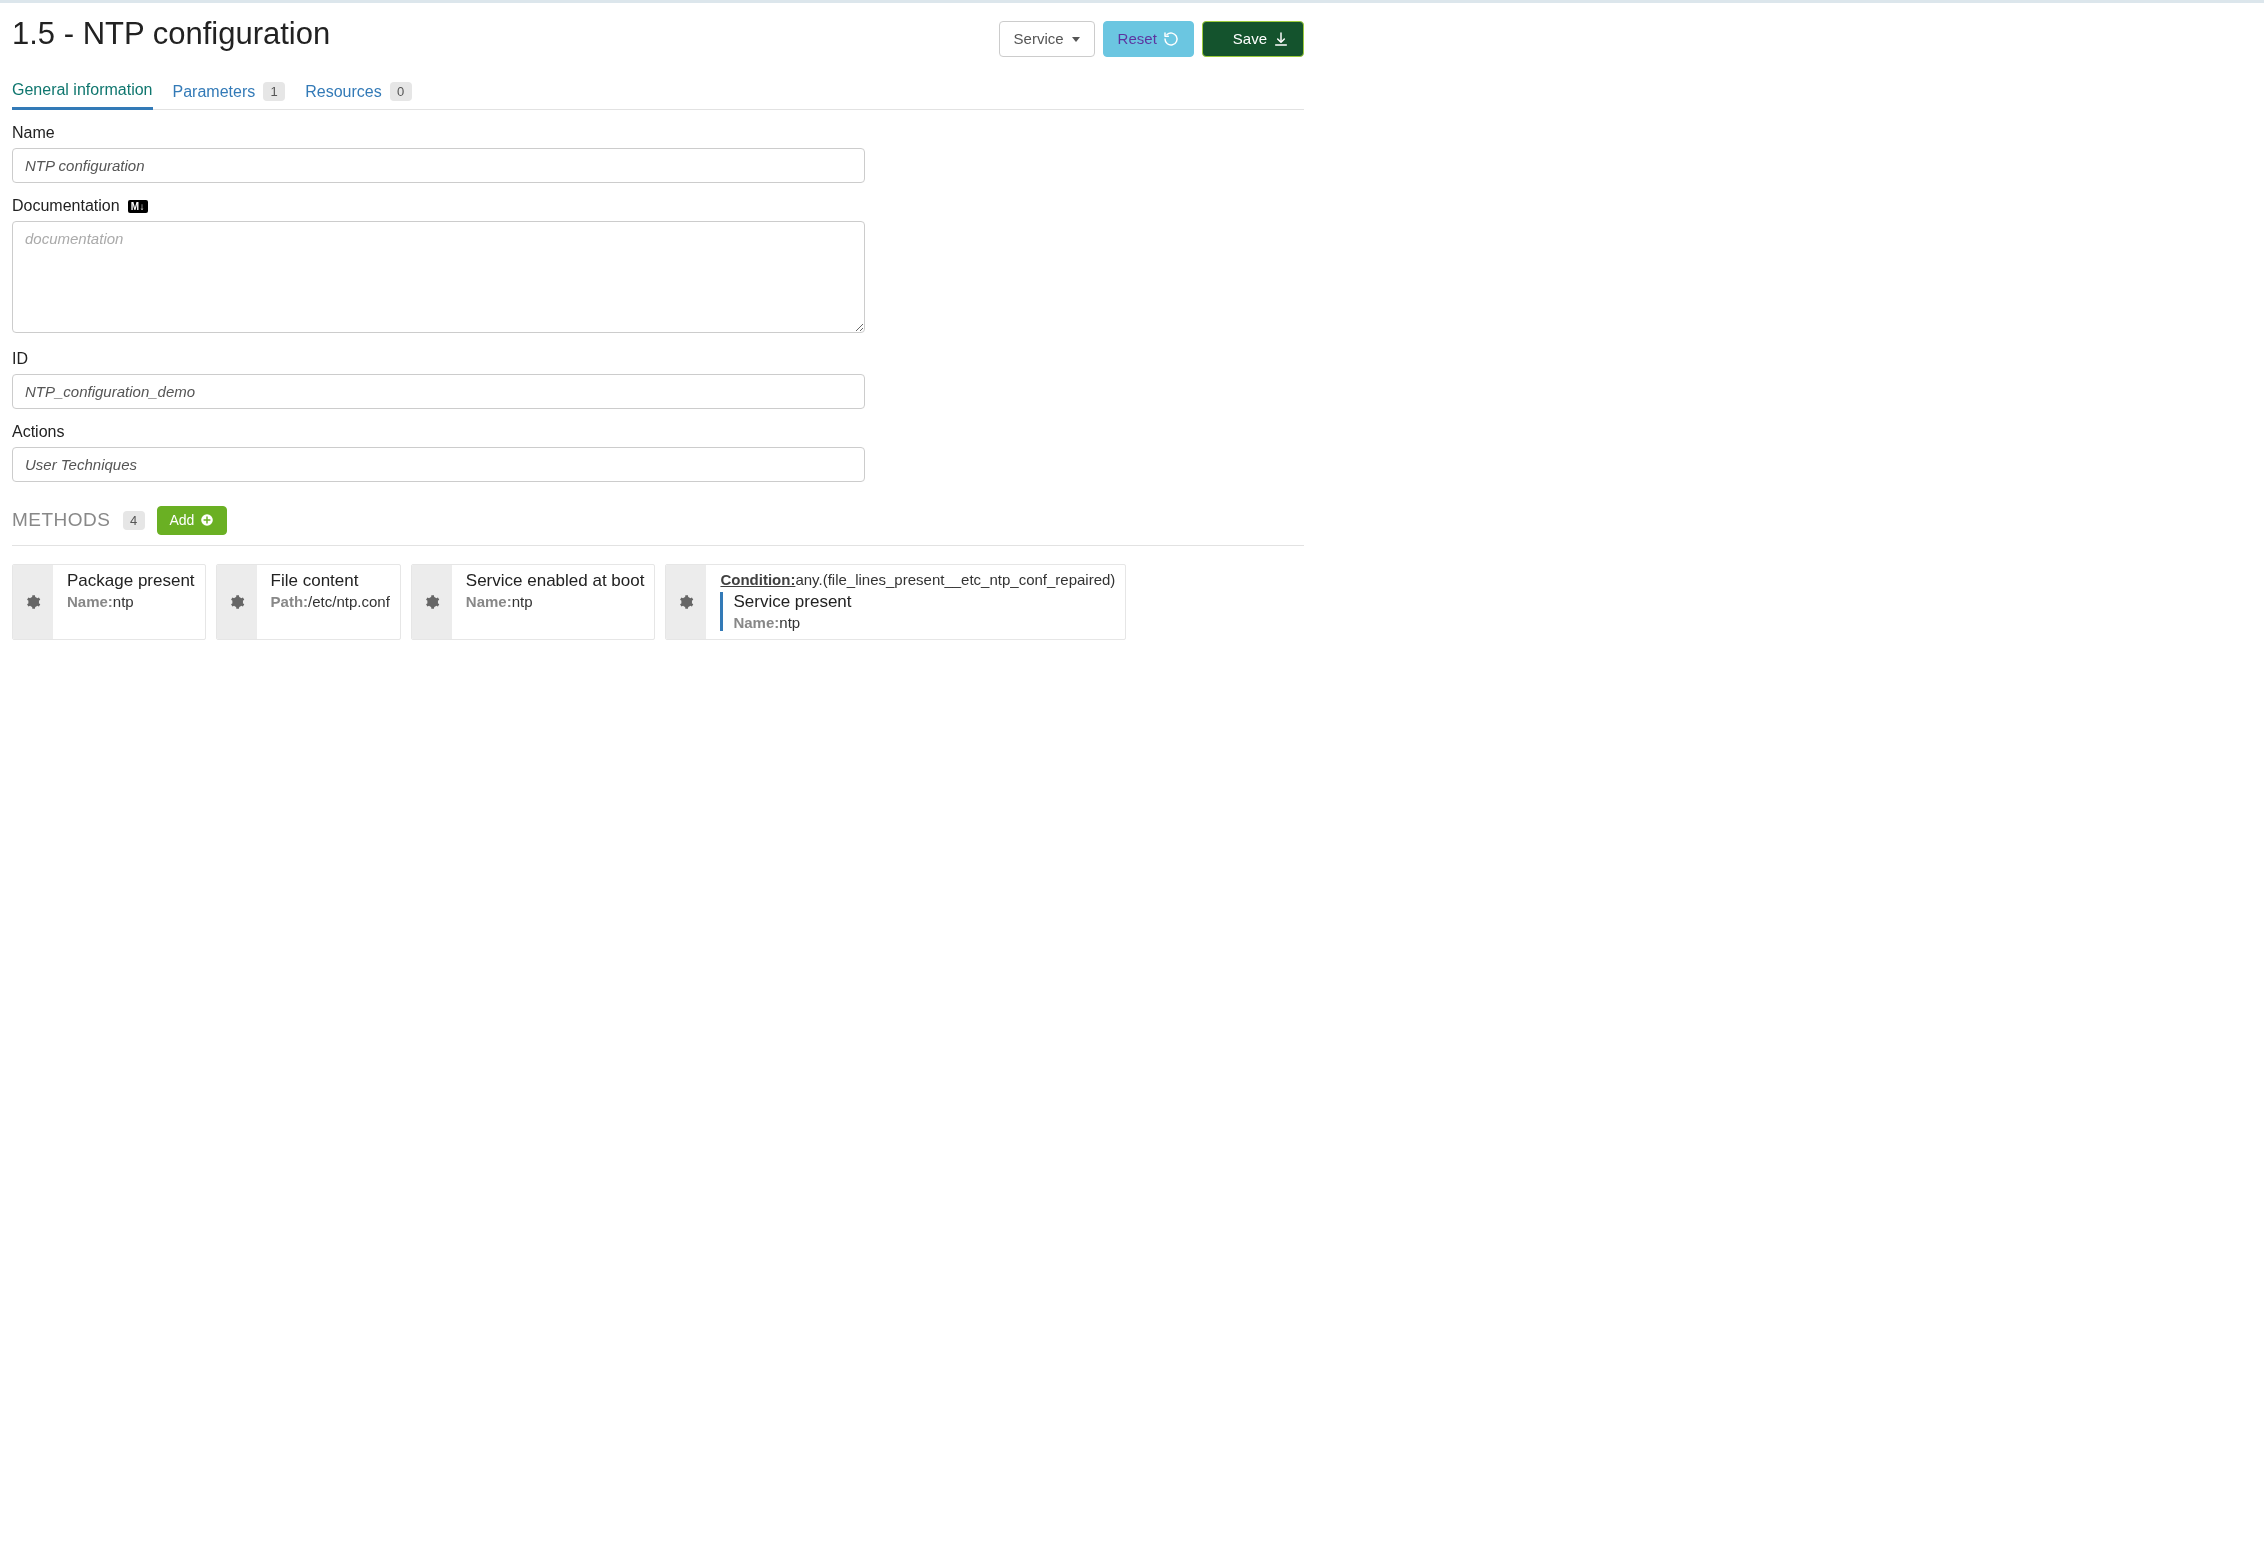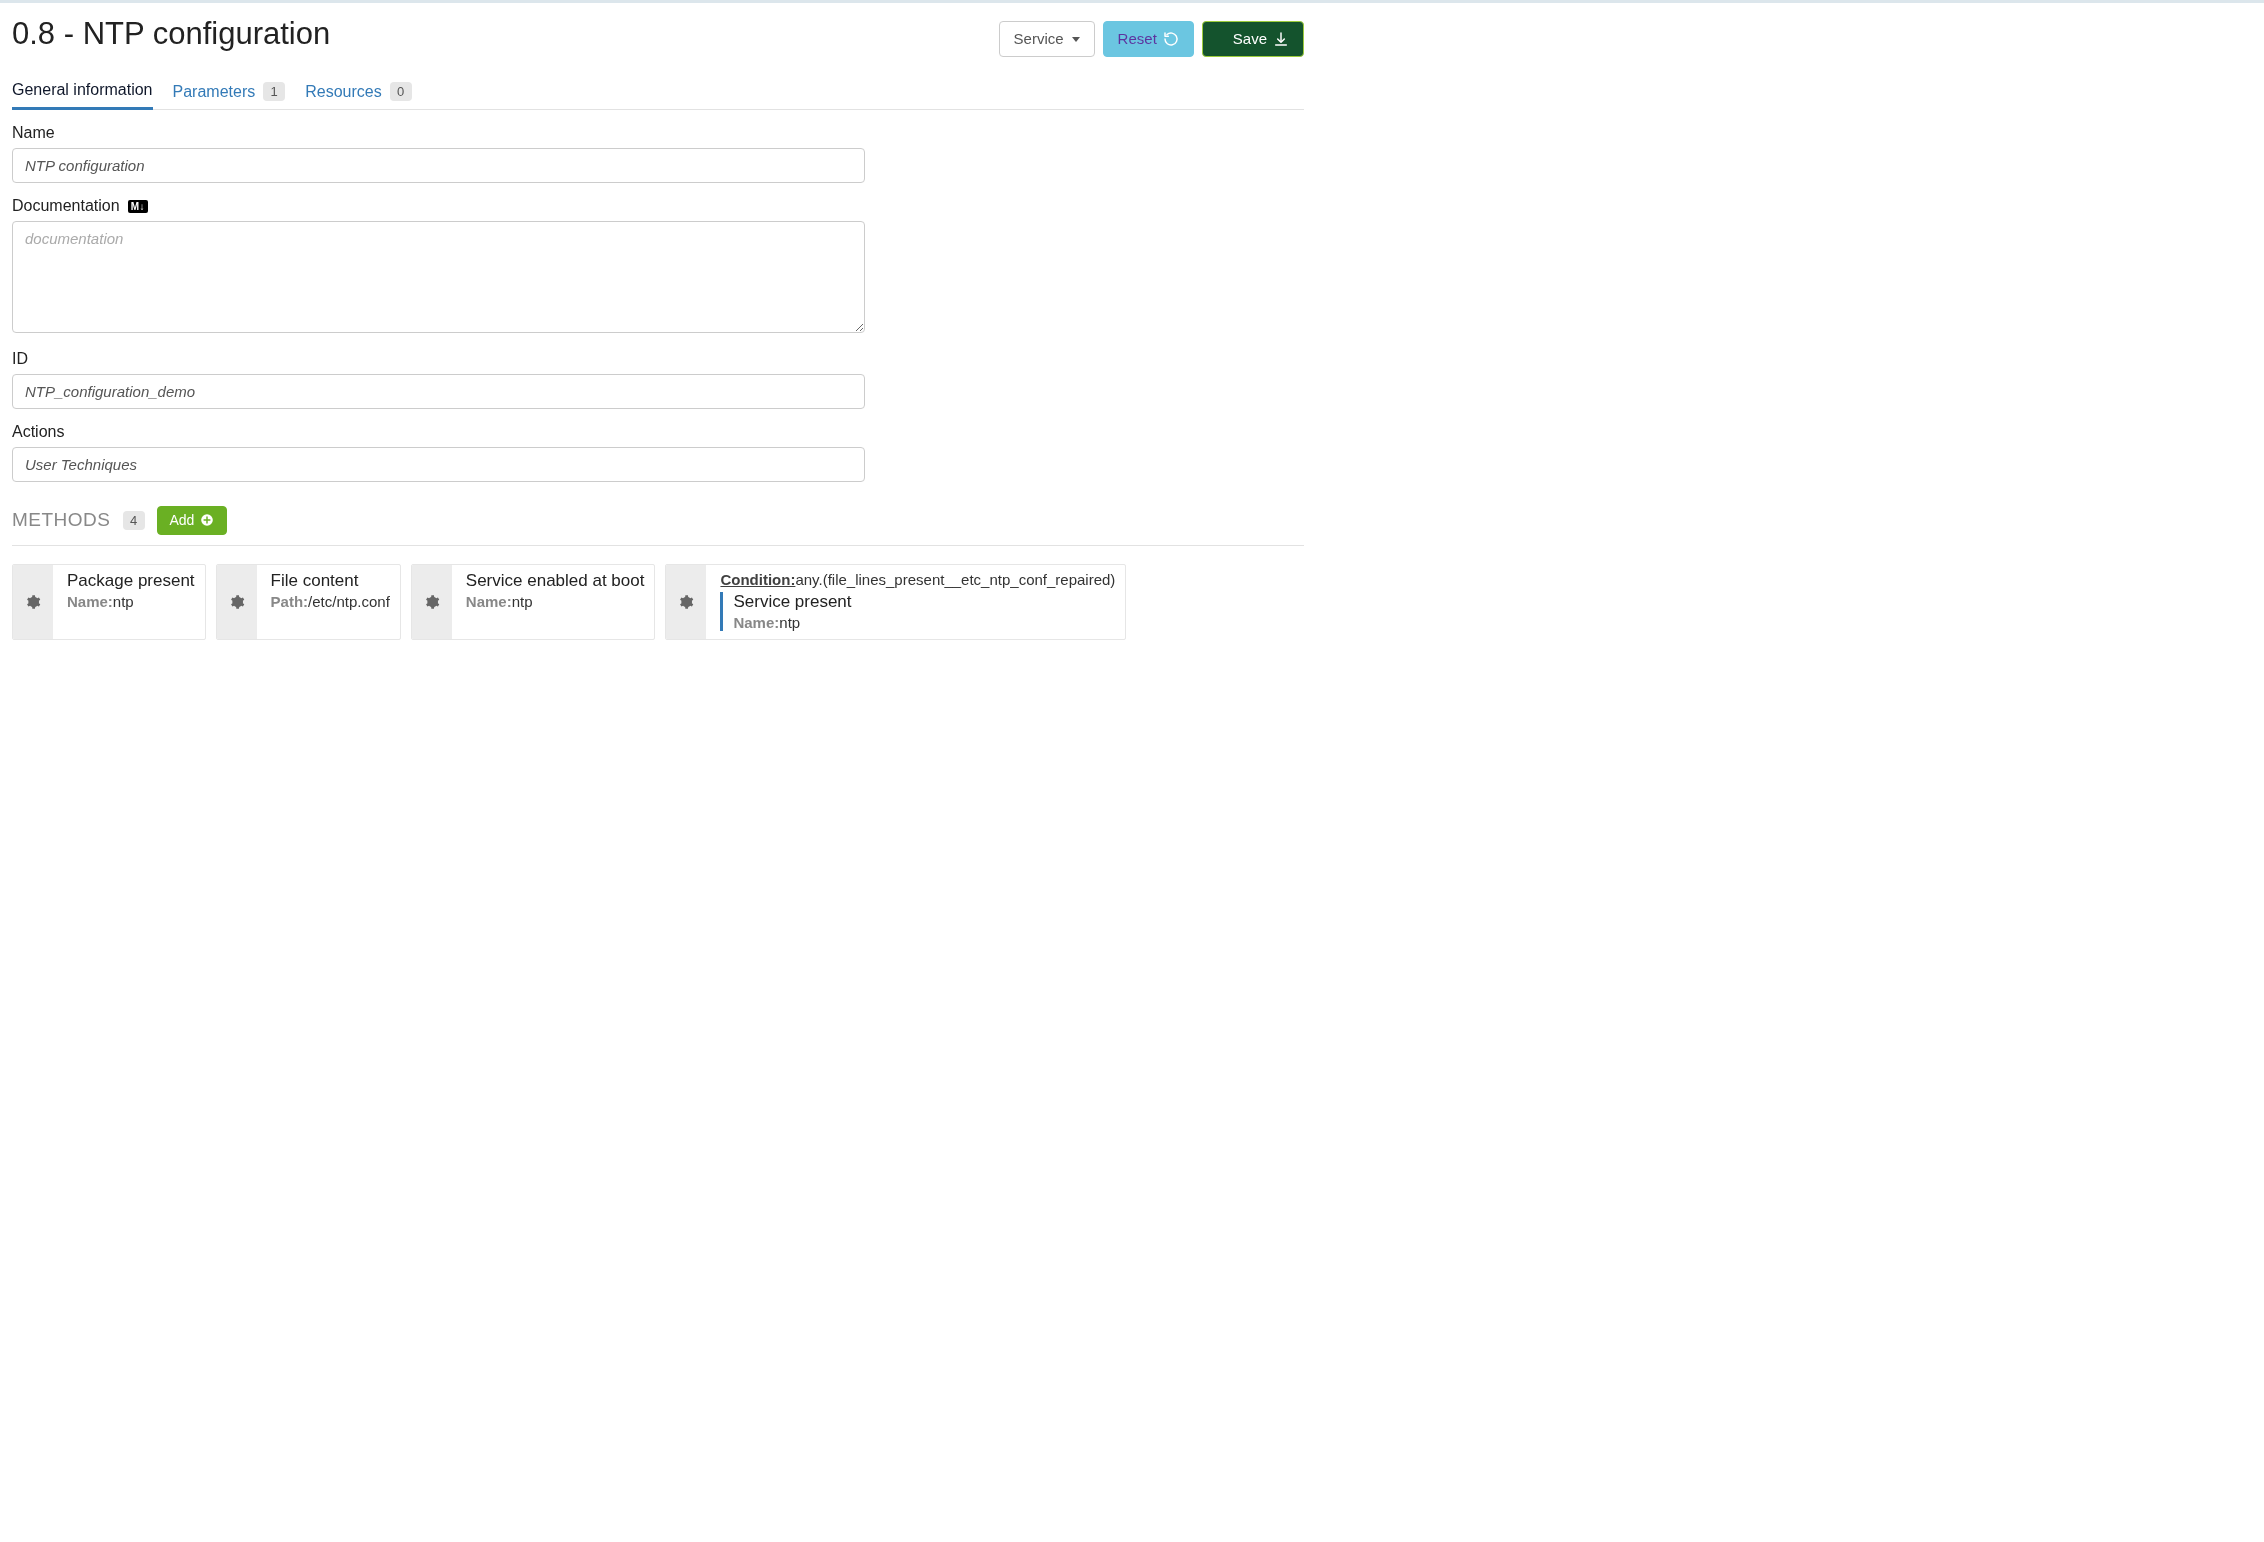--- a/index.html
+++ b/index.html
@@ -93,21 +93,21 @@
   .tab {
     padding: 6px 0 8px 0;
     font-size: 16px;
     color: #337ab7;
     cursor: pointer;
     display: inline-flex;
     align-items: center;
     gap: 8px;
   }
   .tab.active {
-    color: #0f172a;
+    color: #0f766e;
     border-bottom: 3px solid #337ab7;
     font-weight: 500;
     margin-bottom: -1px;
     justify-content: flex-end;
   }
   .badge-count {
     display: inline-block;
     min-width: 22px;
     padding: 2px 6px;
     font-size: 13px;
@@ -236,21 +236,21 @@
 
   
   svg { display: block; }
 </style>
 </head>
 <body>
 
 <div class="page">
 
   <div class="header-row">
-    <h1 class="page-title">0.8 - NTP configuration</h1>
+    <h1 class="page-title">1.5 - NTP configuration</h1>
     <div class="header-actions">
       <button class="btn btn-default">
         <span>Service</span>
         <span class="caret"></span>
       </button>
       <button class="btn btn-reset">
         <span>Reset</span>
         <span class="icon-reset">
           <svg width="16" height="16" viewBox="0 0 24 24" fill="none" stroke="#fff" stroke-width="2.2" stroke-linecap="round" stroke-linejoin="round">
               <path d="M3 12a9 9 0 1 0 3-6.7"></path>

